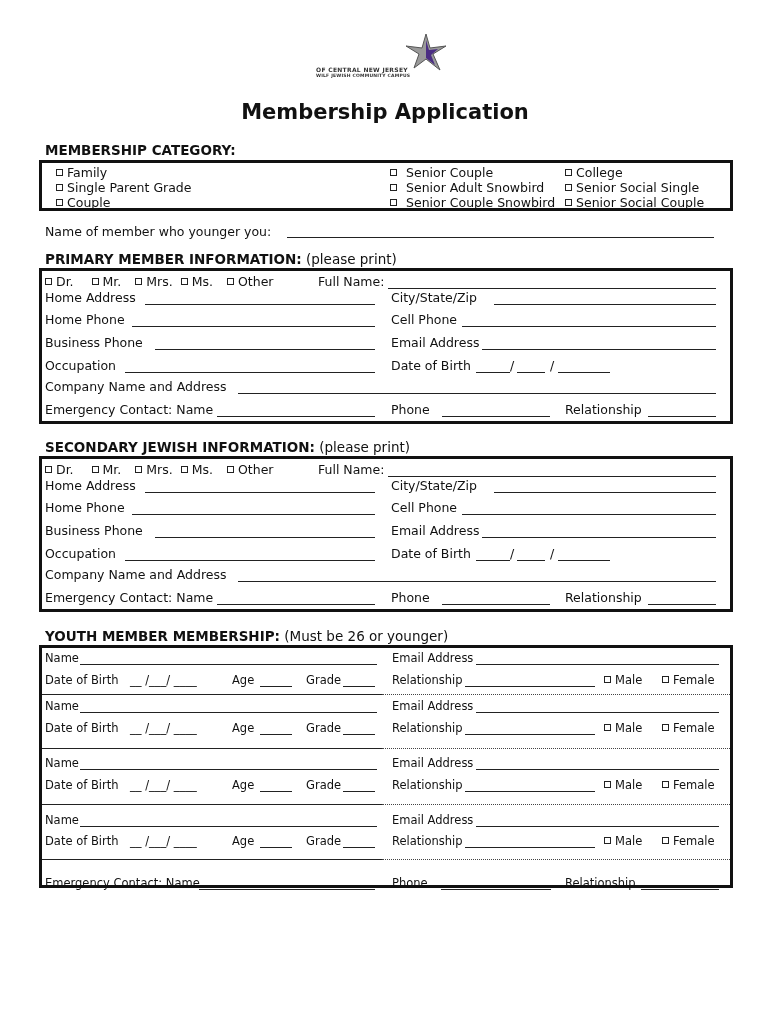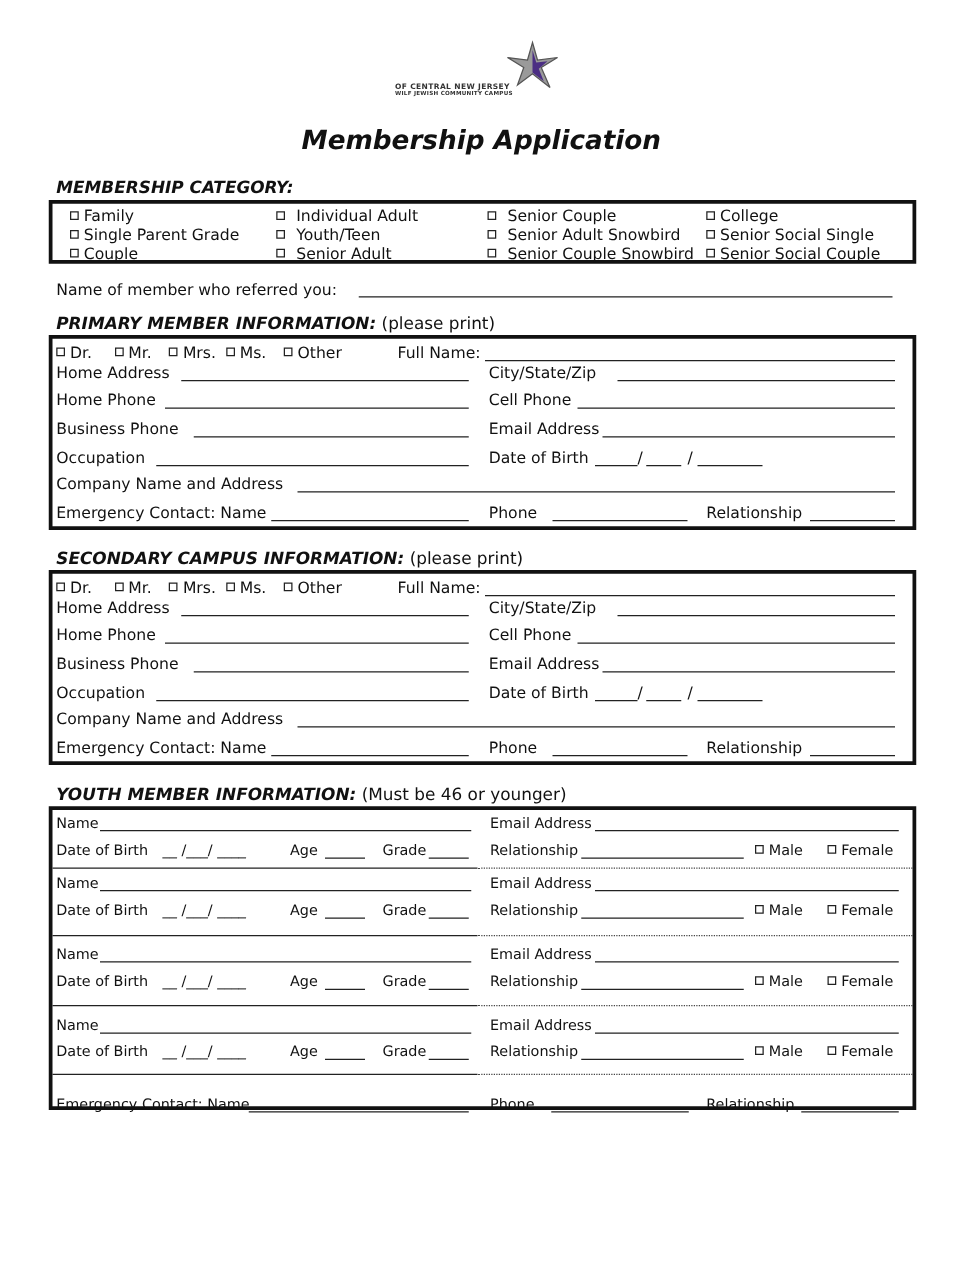--- a/index.html
+++ b/index.html
@@ -5,24 +5,24 @@
   * { box-sizing: border-box; margin: 0; padding: 0; }
   html, body { width: 770px; height: 1024px; background: #ffffff; }
   body { font-family: "DejaVu Sans", sans-serif; color: #111; position: relative; overflow: hidden; }
 
   .logo { position: absolute; left: 316px; top: 22px; width: 140px; height: 60px; }
   .logo-jcc { position: absolute; left: 0; top: -6px; font-family: "DejaVu Sans", sans-serif; font-weight: bold; font-size: 44px; color: #4b2e83; letter-spacing: -2px; line-height: 50px; }
   .logo-star { position: absolute; left: 88px; top: 10px; width: 44px; height: 40px; }
   .logo-sub1 { position: absolute; left: 0; top: 44px; font-size: 6px; font-weight: bold; color: #333; letter-spacing: 0.3px; white-space: nowrap; }
   .logo-sub2 { position: absolute; left: 0; top: 51px; font-size: 4.5px; font-weight: bold; color: #333; letter-spacing: 0.2px; white-space: nowrap; }
 
-  .title { position: absolute; left: 0; width: 770px; top: 100px; text-align: center; font-weight: bold; font-size: 21px; font-style: italic; }
+  .title { position: absolute; left: 0; width: 770px; top: 100px; text-align: center; font-weight: bold; font-size: 21px; }
 
   .section-h { position: absolute; left: 45px; font-size: 13.5px; white-space: nowrap; }
-  .section-h b { font-weight: bold; font-style: italic; }
+  .section-h b { font-weight: bold; }
 
   .box { position: absolute; left: 39px; width: 694px; border: 3px solid #111; }
 
   .txt { position: absolute; font-size: 12.5px; white-space: nowrap; line-height: 15px; }
   .sm { font-size: 11.5px; }
   .cb { display: inline-block; width: 7px; height: 7px; border: 1px solid #222; margin-right: 4px; vertical-align: 1px; }
   .line { position: absolute; border-bottom: 1px solid #222; height: 0; }
 
   .divider { position: absolute; left: 0; width: 688px; border-top: 1px solid #222; }
   .dotted { position: absolute; border-top: 1px dotted #444; }
@@ -41,38 +41,33 @@
 
 <div class="title">Membership Application</div>
 
 <div class="section-h" style="top:142px;"><b>MEMBERSHIP CATEGORY:</b></div>
 <div class="box" style="top:160px; height:51px;">
   <div class="txt" style="left:14px; top:2px;">
     <div><span class="cb"></span><span>Family</span></div>
     <div><span class="cb"></span><span>Single Parent Grade</span></div>
     <div><span class="cb"></span><span>Couple</span></div>
   </div>
-  <div class="txt" style="left:179px; top:2px;">
-    <div><span class="cb" style="margin-right:9px"></span><span>Individual Adult</span></div>
-    <div><span class="cb" style="margin-right:9px"></span><span>Youth/Teen</span></div>
-    <div><span class="cb" style="margin-right:9px"></span><span>Senior Adult</span></div>
-  </div>
   <div class="txt" style="left:348px; top:2px;">
     <div><span class="cb" style="margin-right:9px"></span><span>Senior Couple</span></div>
     <div><span class="cb" style="margin-right:9px"></span><span>Senior Adult Snowbird</span></div>
     <div><span class="cb" style="margin-right:9px"></span><span>Senior Couple Snowbird</span></div>
   </div>
   <div class="txt" style="left:523px; top:2px;">
     <div><span class="cb"></span><span>College</span></div>
     <div><span class="cb"></span><span>Senior Social Single</span></div>
     <div><span class="cb"></span><span>Senior Social Couple</span></div>
   </div>
 </div>
 
-<div class="txt" style="left:45px; top:224px;">Name of member who referred you:</div>
+<div class="txt" style="left:45px; top:224px;">Name of member who younger you:</div>
 <div class="line" style="left:287px; width:427px; top:237px;"></div>
 
 <div class="section-h" style="top:251px;"><b>PRIMARY MEMBER INFORMATION:</b> <span>(please print)</span></div>
 <div class="box" style="top:268px; height:156px;">
   <div class="txt" style="left:3px; top:3px;">
     <span><span class="cb"></span><span>Dr.</span></span>
     <span style="margin-left:14px"><span class="cb"></span><span>Mr.</span></span>
     <span style="margin-left:10px"><span class="cb"></span><span>Mrs.</span></span>
     <span style="margin-left:4px"><span class="cb"></span><span>Ms.</span></span>
     <span style="margin-left:10px"><span class="cb"></span><span>Other</span></span>
@@ -108,21 +103,21 @@
   <div class="line" style="left:196px; width:478px; top:122px;"></div>
 
   <div class="txt" style="left:3px; top:131px;">Emergency Contact: Name</div>
   <div class="line" style="left:175px; width:158px; top:145px;"></div>
   <div class="txt" style="left:349px; top:131px;">Phone</div>
   <div class="line" style="left:400px; width:108px; top:145px;"></div>
   <div class="txt" style="left:523px; top:131px;">Relationship</div>
   <div class="line" style="left:606px; width:68px; top:145px;"></div>
 </div>
 
-<div class="section-h" style="top:439px;"><b>SECONDARY CAMPUS INFORMATION:</b> <span>(please print)</span></div>
+<div class="section-h" style="top:439px;"><b>SECONDARY JEWISH INFORMATION:</b> <span>(please print)</span></div>
 <div class="box" style="top:456px; height:156px;">
   <div class="txt" style="left:3px; top:3px;">
     <span><span class="cb"></span><span>Dr.</span></span>
     <span style="margin-left:14px"><span class="cb"></span><span>Mr.</span></span>
     <span style="margin-left:10px"><span class="cb"></span><span>Mrs.</span></span>
     <span style="margin-left:4px"><span class="cb"></span><span>Ms.</span></span>
     <span style="margin-left:10px"><span class="cb"></span><span>Other</span></span>
   </div>
   <div class="txt" style="left:276px; top:3px;">Full Name:</div>
   <div class="line" style="left:346px; width:328px; top:17px;"></div>
@@ -155,21 +150,21 @@
   <div class="line" style="left:196px; width:478px; top:122px;"></div>
 
   <div class="txt" style="left:3px; top:131px;">Emergency Contact: Name</div>
   <div class="line" style="left:175px; width:158px; top:145px;"></div>
   <div class="txt" style="left:349px; top:131px;">Phone</div>
   <div class="line" style="left:400px; width:108px; top:145px;"></div>
   <div class="txt" style="left:523px; top:131px;">Relationship</div>
   <div class="line" style="left:606px; width:68px; top:145px;"></div>
 </div>
 
-<div class="section-h" style="top:628px;"><b>YOUTH MEMBER INFORMATION:</b> <span>(Must be 46 or younger)</span></div>
+<div class="section-h" style="top:628px;"><b>YOUTH MEMBER MEMBERSHIP:</b> <span>(Must be 26 or younger)</span></div>
 <div class="box" style="top:645px; height:243px;">
 
   <div>
     <div class="txt sm" style="left:3px; top:3px;">Name</div>
     <div class="line" style="left:38px; width:297px; top:16px;"></div>
     <div class="txt sm" style="left:350px; top:3px;">Email Address</div>
     <div class="line" style="left:434px; width:243px; top:16px;"></div>
     <div class="txt sm" style="left:3px; top:25px;">Date of Birth</div>
     <div class="txt sm" style="left:88px; top:25px;">__ /___/ ____</div>
     <div class="txt sm" style="left:190px; top:25px;">Age</div>

